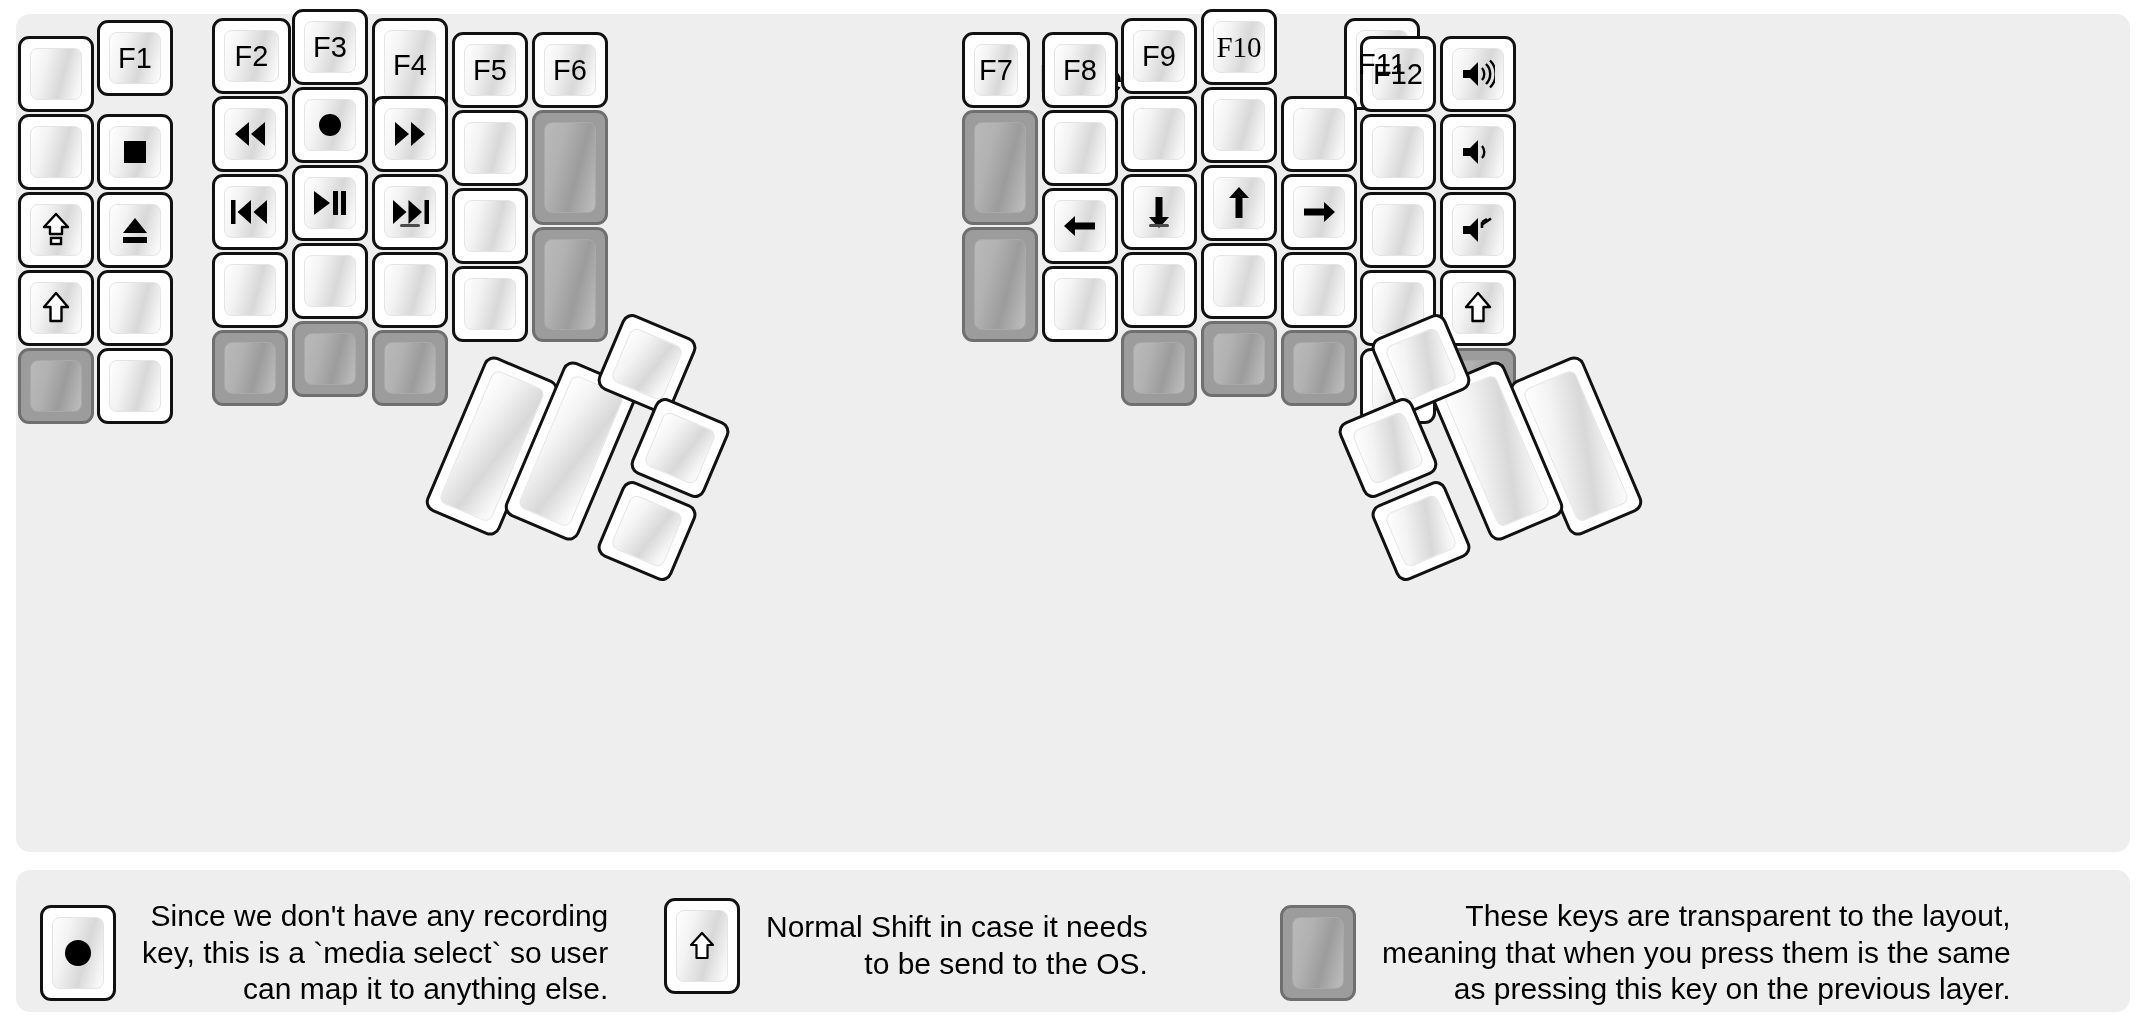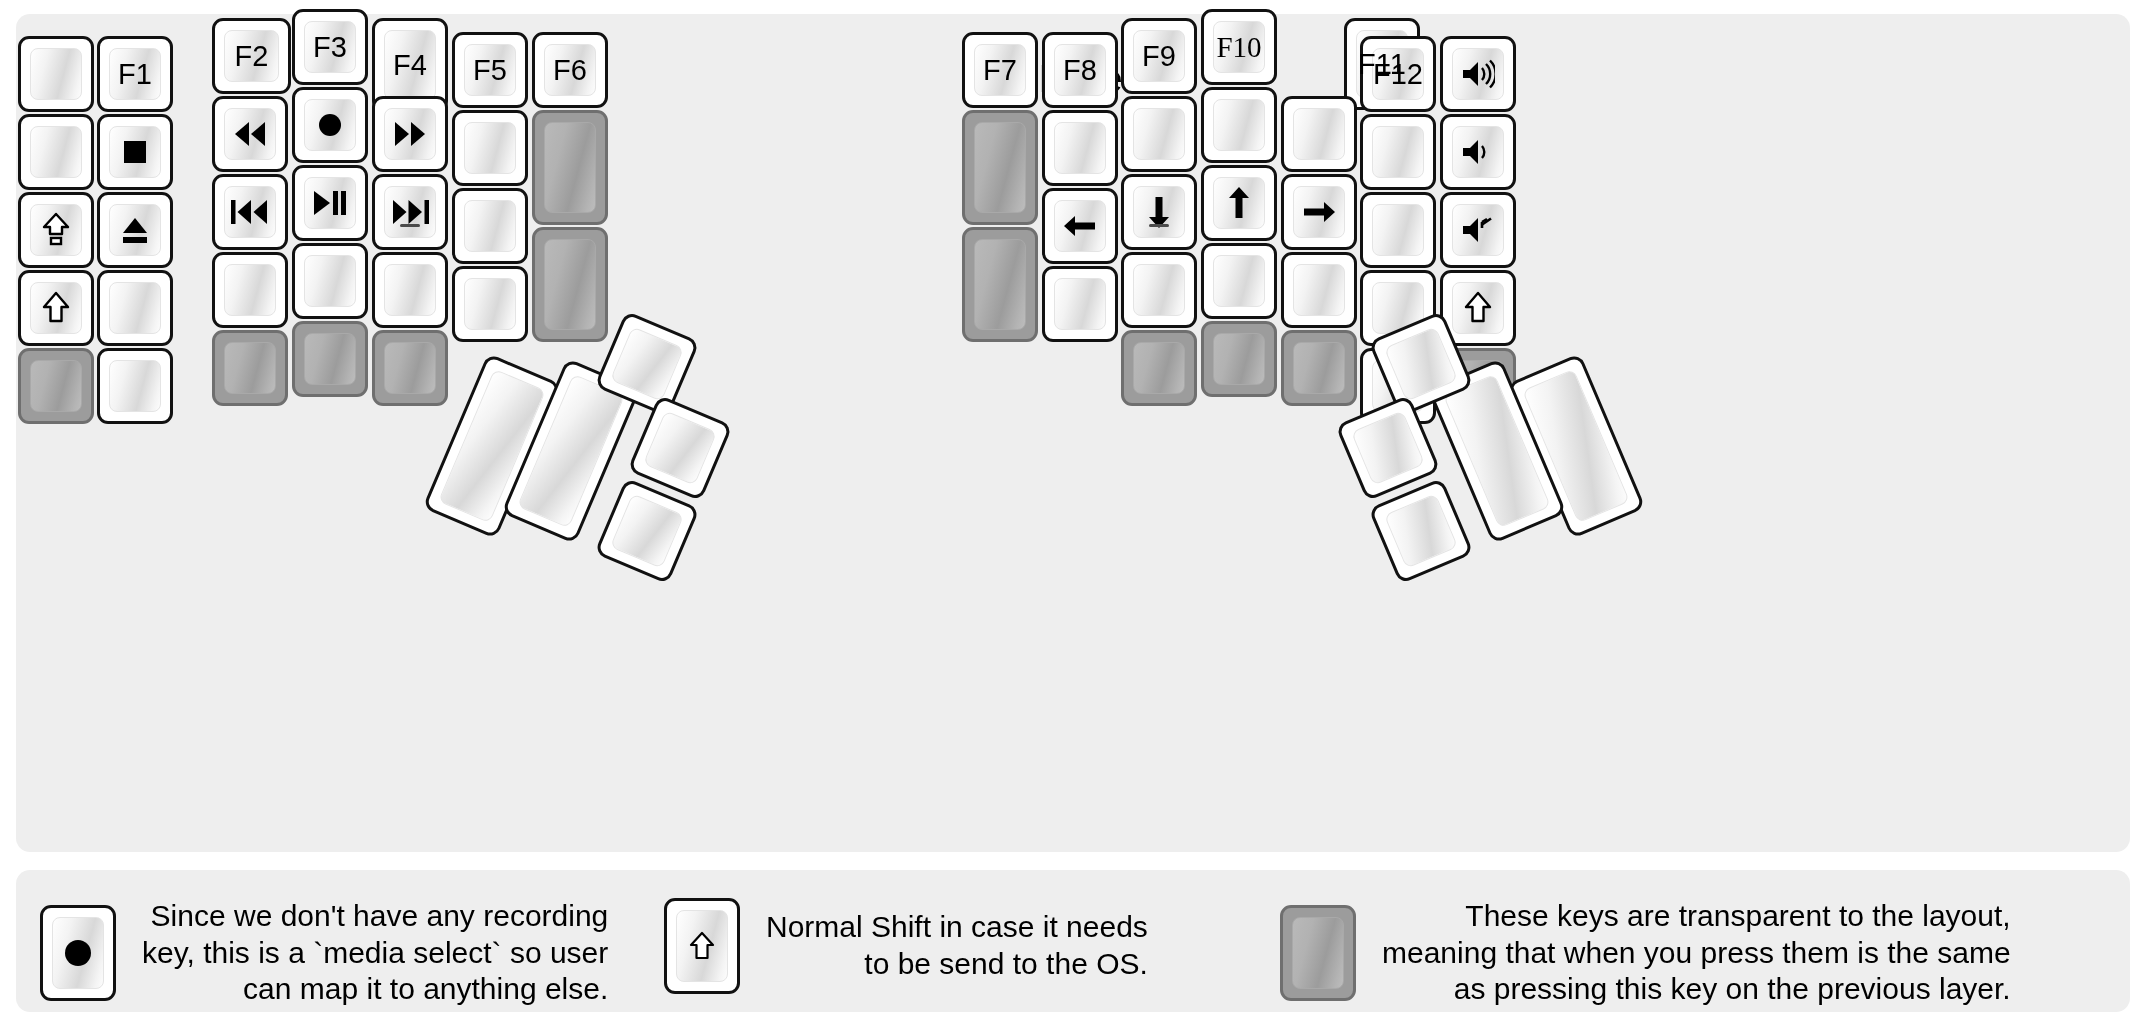--- a/index.html
+++ b/index.html
@@ -165,21 +165,21 @@
       <div class="key" style="left: 18px; top: 270px; width: 76px; height: 76px;">
         <div class="cap">
           <svg width="30" height="34" viewBox="0 0 30 34">
             <path d="M15 2 L27 16 L20.5 16 L20.5 30 L9.5 30 L9.5 16 L3 16 Z" fill="#ffffff" stroke="#000" stroke-width="2.4" stroke-linejoin="round"></path>
           </svg>
         </div>
       </div>
       <div class="key transparent" style="left: 18px; top: 348px; width: 76px; height: 76px;">
         <div class="cap"></div>
       </div>
-      <div class="key" style="left: 97px; top: 36px; width: 76px; height: 76px;">
+      <div class="key" style="left: 97px; top: 20px; width: 76px; height: 76px;">
         <div class="cap">
           <span class="legendtext">F1</span>
         </div>
       </div>
       <div class="key" style="left: 97px; top: 114px; width: 76px; height: 76px;">
         <div class="cap">
           <svg width="32" height="32" viewBox="0 0 32 32">
             <rect x="5" y="5" width="22" height="22" fill="#000"></rect>
           </svg>
         </div>
@@ -300,21 +300,21 @@
         <div class="cap">
           <span class="legendtext">F6</span>
         </div>
       </div>
       <div class="key transparent" style="left: 532px; top: 110px; width: 76px; height: 115px;">
         <div class="cap"></div>
       </div>
       <div class="key transparent" style="left: 532px; top: 227px; width: 76px; height: 115px;">
         <div class="cap"></div>
       </div>
-      <div class="key" style="left: 962px; top: 32px; width: 76px; height: 76px;">
+      <div class="key" style="left: 962px; top: 32px; width: 68px; height: 76px;">
         <div class="cap">
           <span class="legendtext">F7</span>
         </div>
       </div>
       <div class="key transparent" style="left: 962px; top: 110px; width: 76px; height: 115px;">
         <div class="cap"></div>
       </div>
       <div class="key transparent" style="left: 962px; top: 227px; width: 76px; height: 115px;">
         <div class="cap"></div>
       </div>

